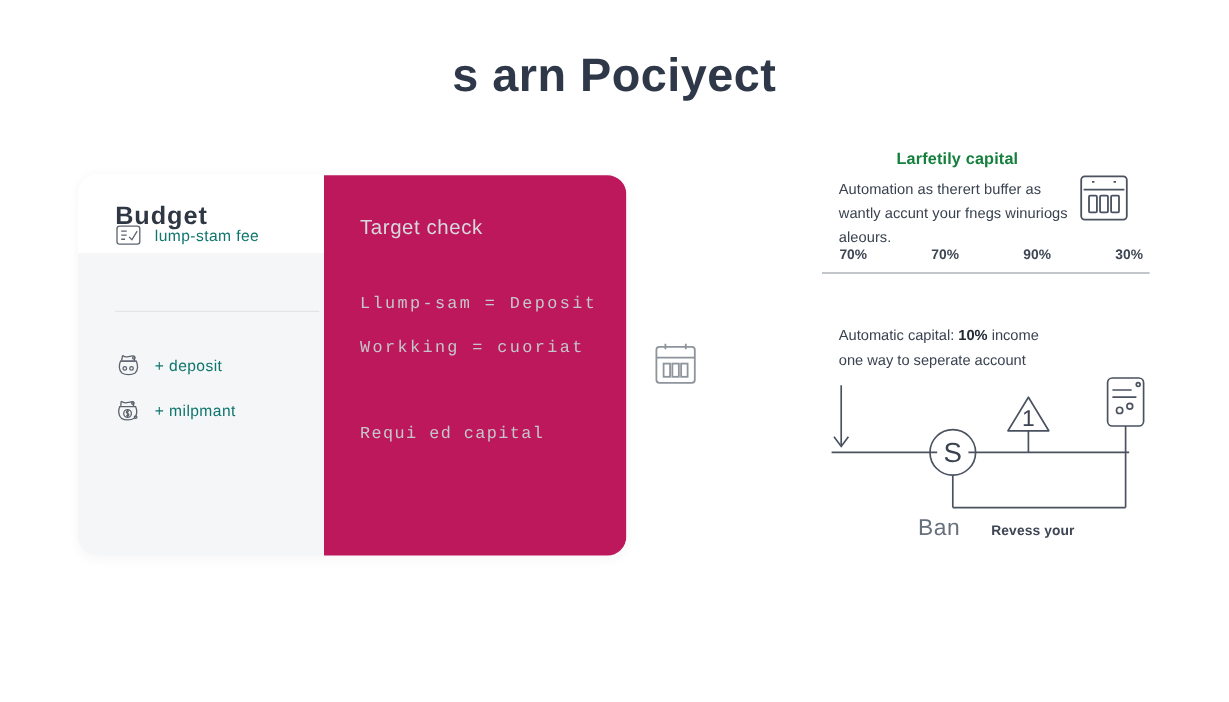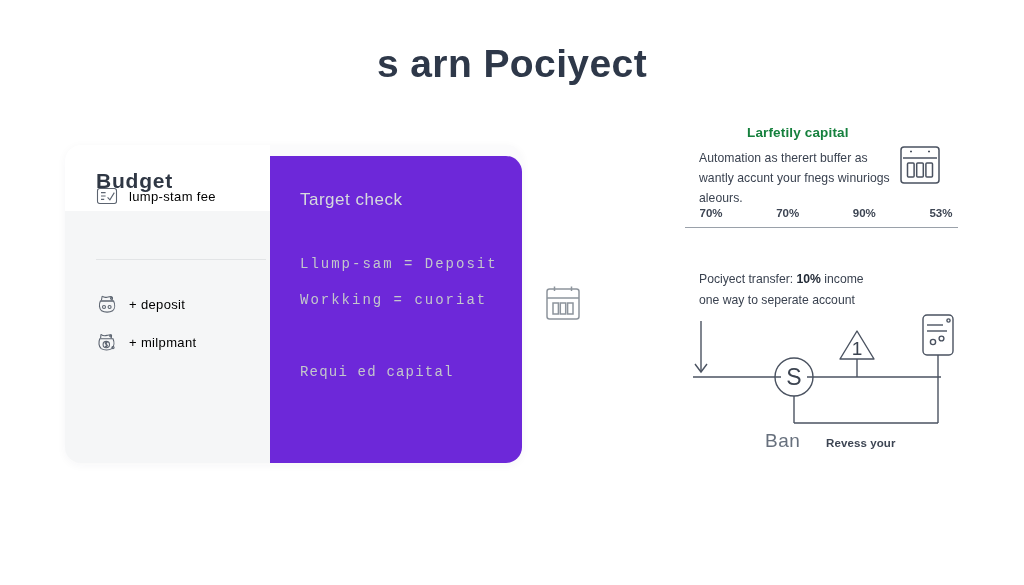--- a/index.html
+++ b/index.html
@@ -89,21 +89,21 @@
     align-items: center;
     gap: 11px;
     white-space: nowrap;
   }
   .row-fee      { top: 40px; }
   .row-deposit  { top: 148px; }
   .row-payment  { top: 186px; }
 
   .budget-row .label {
     font-size: 13px;
-    color: #000000;
+    color: #0f766e;
     letter-spacing: 0.35px;
   }
 
   .row-icon {
     width: 22px; height: 22px;
     flex: 0 0 22px;
     display: block;
   }
   .row-icon svg { display:block; width:22px; height:22px; }
 
@@ -113,24 +113,24 @@
     top: 114px;
     width: 170px;
     height: 1px;
     background: #e2e4e6;
   }
 
   
   .target-panel {
     position: absolute;
     left: 205px;
-    top: 11px;
+    top: 1px;
     width: 252px;
     height: 318px;
-    background: #6d28d9;
+    background: #be185d;
     border-top-right-radius: 16px;
     border-bottom-right-radius: 16px;
   }
 
   .target-title {
     position: absolute;
     left: 30px;
     top: 34px;
     font-size: 17px;
     color: #d6dadd;
@@ -360,26 +360,26 @@
         <rect x="10.5" y="21" width="6.6" height="14" rx="1"></rect>
         <rect x="19.7" y="21" width="6.6" height="14" rx="1"></rect>
         <rect x="28.9" y="21" width="6.6" height="14" rx="1"></rect>
       </svg>
     </div>
 
     <div class="pct-row">
       <span class="pct">70%</span>
       <span class="pct">70%</span>
       <span class="pct">90%</span>
-      <span class="pct">53%</span>
+      <span class="pct">30%</span>
     </div>
     <div class="pct-rule"></div>
 
     <div class="transfer-text">
-      <span>Pociyect transfer: </span><b>10%</b><span> income</span><br>
+      <span>Automatic capital: </span><b>10%</b><span> income</span><br>
       <span>one way to seperate account</span>
     </div>
 
     <div class="flow">
       <svg viewBox="0 0 275 150" fill="none" stroke="#4a5260" stroke-width="1.4">
 
         <g>
           <line x1="16" y1="10" x2="16" y2="60"></line>
           <polyline points="10,53 16,61 22,53"></polyline>
         </g>

